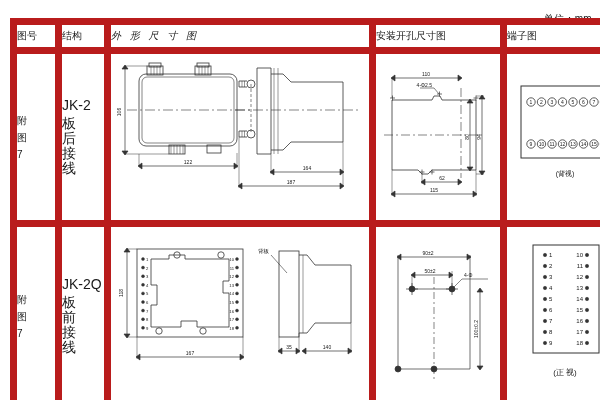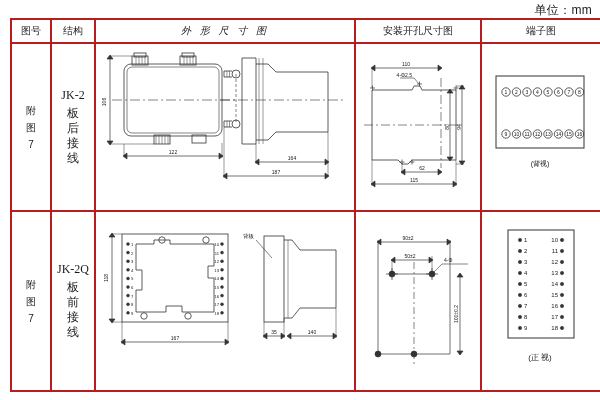--- a/index.html
+++ b/index.html
@@ -2,36 +2,36 @@
 <html><head>
 <meta charset="utf-8">
 <style>
   html,body{margin:0;padding:0;}
   body{
     width:600px;height:400px;background:#ffffff;
     font-family:"Liberation Sans","DejaVu Sans",sans-serif;
     color:#1a1a1a;overflow:hidden;position:relative;
   }
   .unit{
-    position:absolute;right:8px;top:2px;font-size:12px;letter-spacing:.3px;
+    position:absolute;right:8px;top:12px;font-size:10px;letter-spacing:.3px;
   }
   table.spec{
     position:absolute;left:10px;top:18px;width:580px;height:372px;
     border-collapse:collapse;table-layout:fixed;
   }
   table.spec td,table.spec th{
-    border:2px solid #b91c1c;padding:0;vertical-align:middle;text-align:center;
+    border:7px solid #b91c1c;padding:0;vertical-align:middle;text-align:left;
     font-weight:normal;
   }
   table.spec thead th{height:22px;font-size:10px;}
   .c1{width:38px;}.c2{width:42px;}.c3{width:258px;font-style:italic;}.c4{width:124px;}.c5{width:118px;}
   .hdr-sp{letter-spacing:3px;}
   .rowlbl{font-size:10px;line-height:17px;}
   .rowlbl .w{display:block;}
-  .struct{font-size:12px;line-height:15px;font-family:Liberation Serif, serif;}
+  .struct{font-size:14px;line-height:15px;}
   .struct .model{display:block;margin-bottom:3px;}
   .struct .w{display:block;}
   .draw{position:relative;width:100%;height:100%;}
   svg{display:block;}
 </style>
 </head>
 <body>
 
 <div class="unit">单位：mm</div>
 

